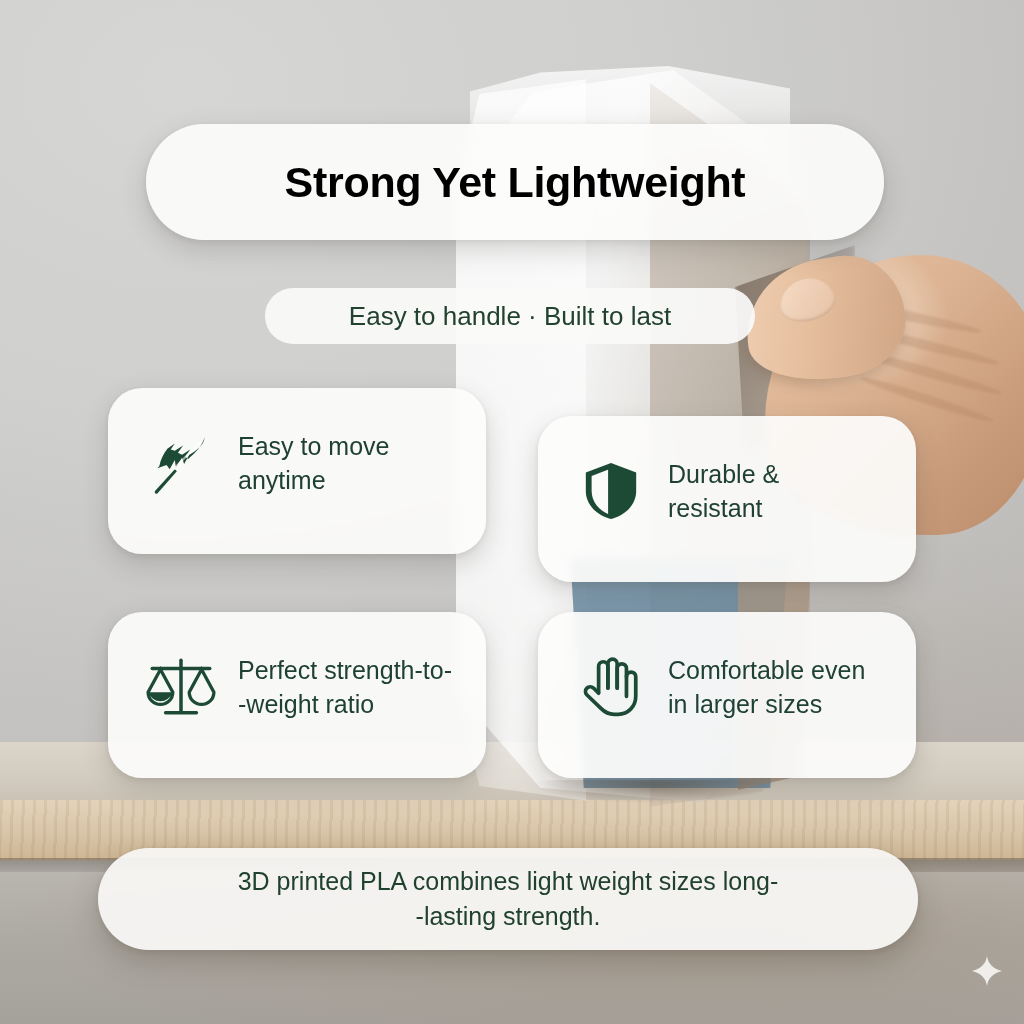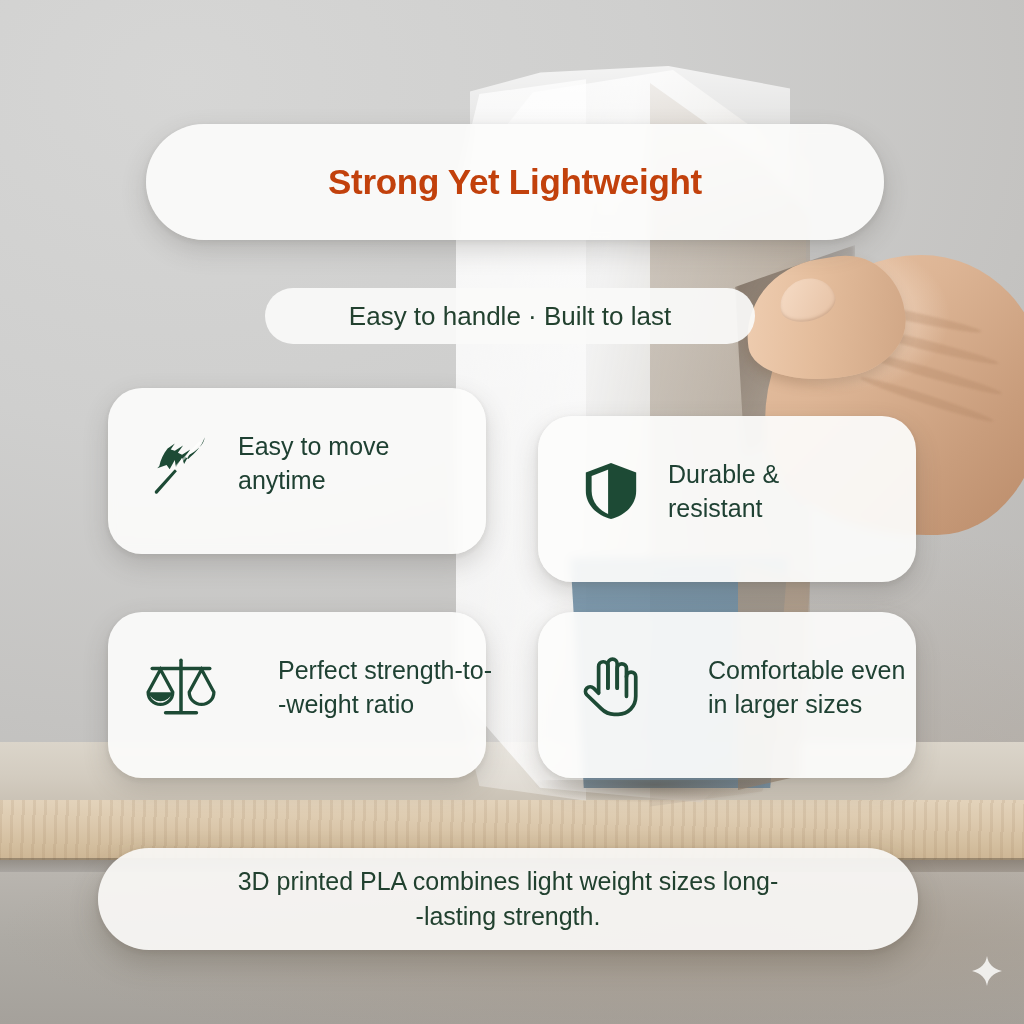--- a/index.html
+++ b/index.html
@@ -133,21 +133,21 @@
     box-shadow:0 10px 26px rgba(70,65,58,.20), 0 2px 6px rgba(70,65,58,.10);
     backdrop-filter: blur(4px);
   }
 
   .title-pill {
     position:absolute; left:146px; top:124px; width:738px; height:116px;
     border-radius:58px;
     display:flex; align-items:center; justify-content:center;
   }
   .title-text {
-    color:#c2410c; font-size:35px; font-weight:700; letter-spacing:-.3px;
+    color:#000000; font-size:43px; font-weight:700; letter-spacing:-.3px;
     white-space:nowrap;
   }
 
   .subtitle-pill {
     position:absolute; left:265px; top:288px; width:490px; height:56px;
     border-radius:30px;
     display:flex; align-items:center; justify-content:center;
     background:rgba(250,250,249,.93);
   }
   .subtitle-text { color:#22412f; font-size:26px; font-weight:400; white-space:nowrap; }
@@ -162,21 +162,21 @@
   .card-2 { left:538px; top:388px;margin-top:28px; }
   .card-3 { left:108px; top:612px; }
   .card-4 { left:538px; top:612px; }
 
   .card-icon { flex:0 0 auto; width:78px; height:78px; display:flex; align-items:center; justify-content:center; }
   .card-label {
     color:#1f4133; font-size:25px; line-height:1.38; font-weight:400;
     white-space:nowrap;
   }
   
-  .card-3 .card-label, .card-4 .card-label { position:relative; z-index:3;margin-left:40px; }
+  .card-3 .card-label, .card-4 .card-label { position:relative; z-index:3; }
 
   .footer-pill {
     position:absolute; left:98px; top:848px; width:820px; height:102px;
     border-radius:52px;
     display:flex; align-items:center; justify-content:center;
     background:rgba(248,247,244,.94);
     box-shadow:0 12px 28px rgba(70,60,48,.26), 0 2px 6px rgba(70,60,48,.12);
   }
   .footer-text {
     color:#21412f; font-size:25px; line-height:1.42; text-align:center;

